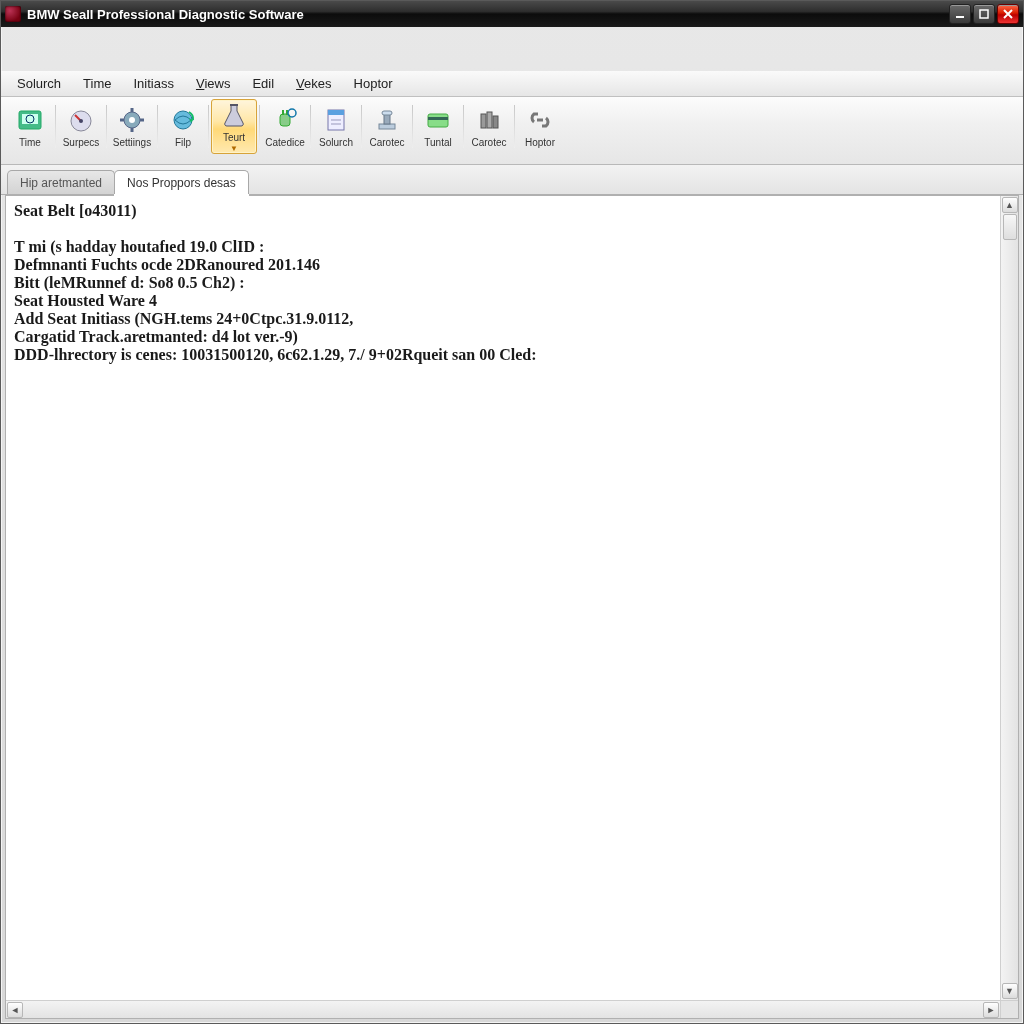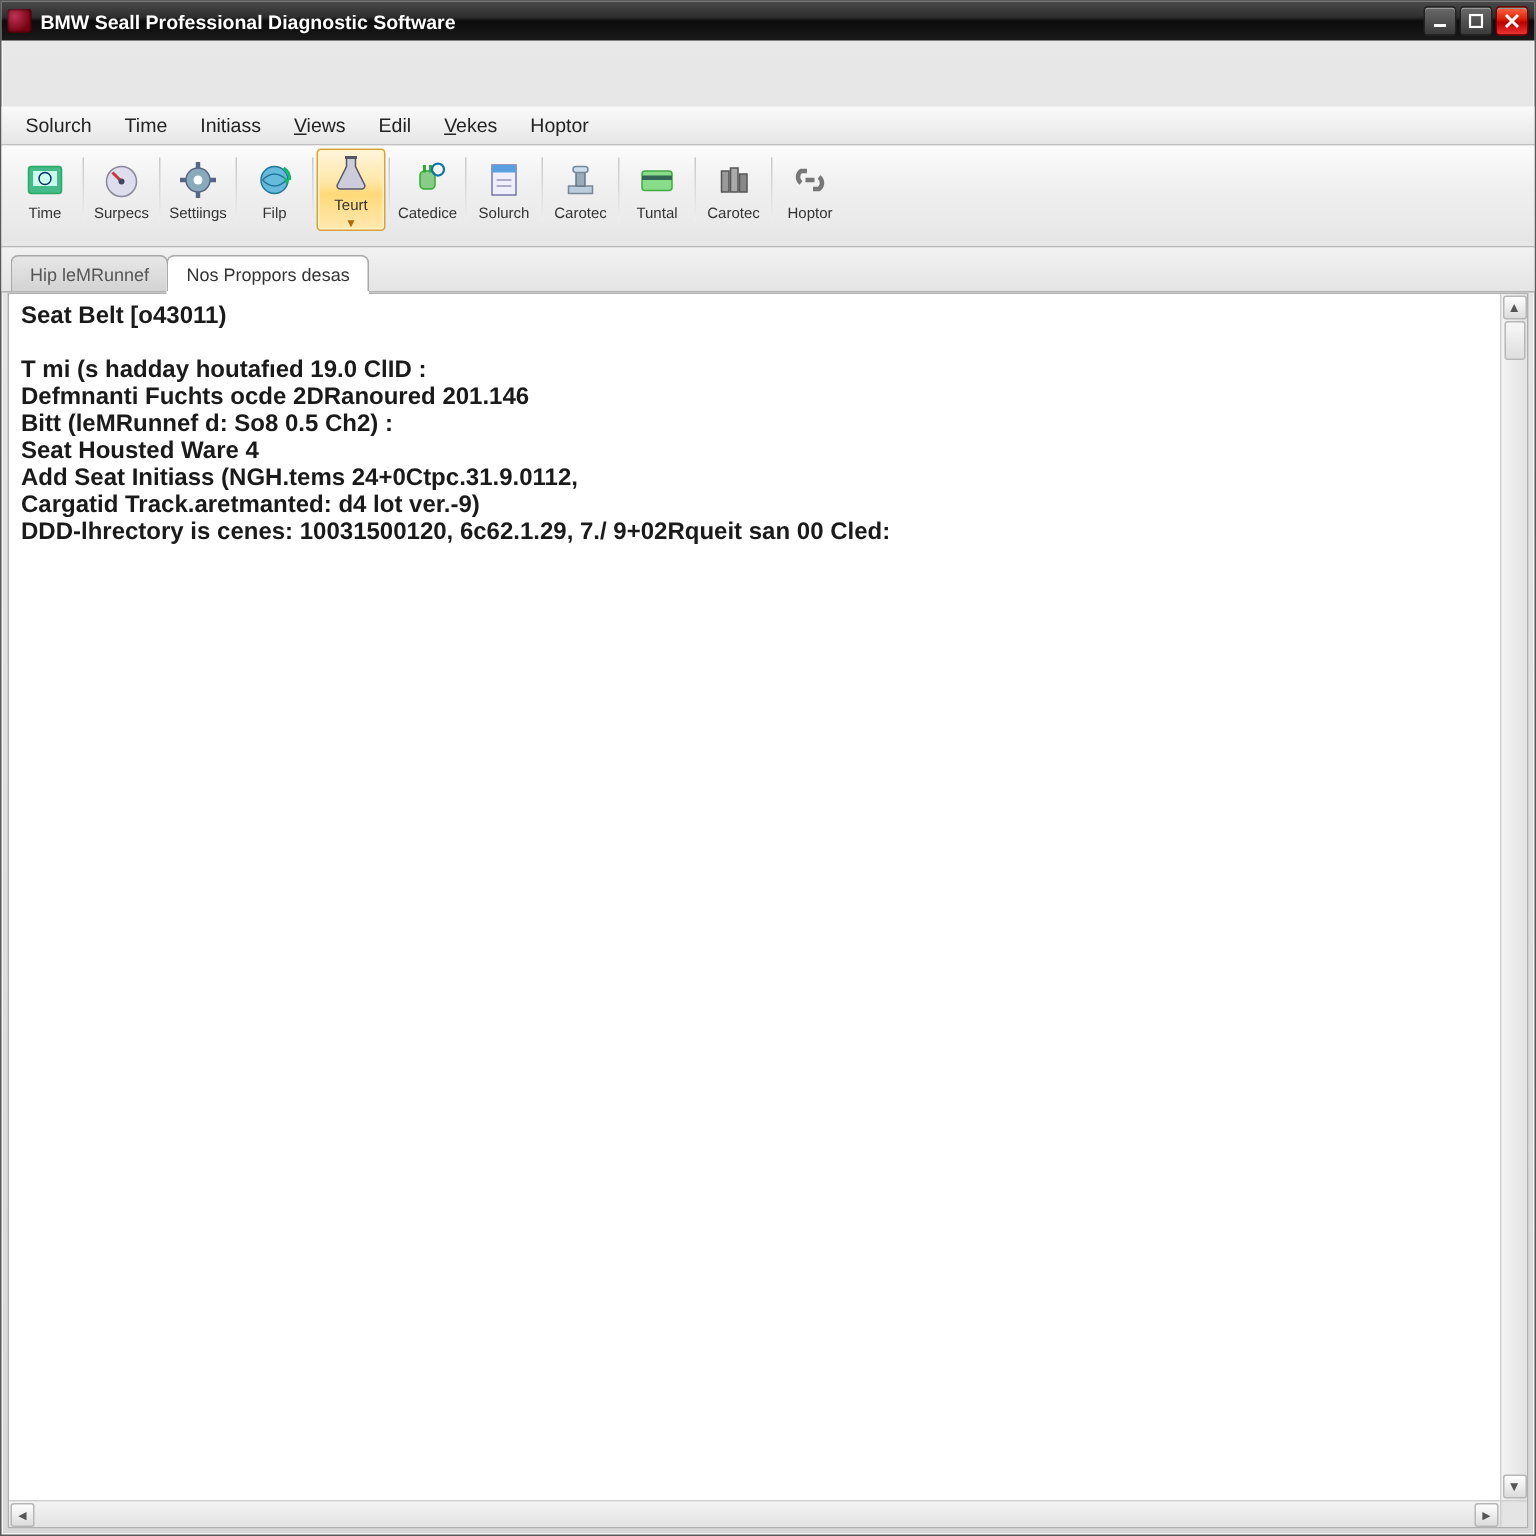--- a/index.html
+++ b/index.html
@@ -95,21 +95,21 @@
   .content-wrap {
     flex: 1; display: flex; flex-direction: column;
     background: #fff;
     position: relative;
     margin: 0 4px 4px 4px;
     border: 1px solid #b0b0b0;
   }
   .content-body { flex:1; display:flex; }
   .text-pane {
     flex:1; padding: 6px 8px;
-    font-family: Liberation Sans, sans-serif;
+    font-family: Liberation Serif, serif;
     font-size: 16px; font-weight: bold; color: #1a1a1a;
     white-space: pre; overflow: hidden;
   }
   .vscroll {
     width: 18px; background: linear-gradient(90deg,#f3f3f3,#e3e3e3);
     border-left: 1px solid #cfcfcf;
     display:flex; flex-direction:column; align-items:center;
   }
   .sb-btn {
     width: 16px; height:16px; margin:1px 0;
@@ -298,21 +298,21 @@
               <path d="M20 12 a5 5 0 0 1 0 8 l-4 0" fill="none" stroke="#777" stroke-width="3"></path>
               <line x1="11" y1="14" x2="17" y2="14" stroke="#777" stroke-width="3"></line>
             </svg>
           </div>
           <div class="tool-label">Hoptor</div>
         </div>
       </div>
   </div>
 
   <div class="tabrow" id="tabrow">
-      <div class="tab inactive">Hip leMRunnef</div>
+      <div class="tab inactive">Hip aretmanted</div>
       <div class="tab active">Nos  Proppors desas</div>
     </div>
 
   <div class="content-wrap">
     <div class="content-body">
       <pre class="text-pane" id="textpane">Seat Belt [o43011)
 
 T mi (s hadday houtafıed 19.0 ClID :
 Defmnanti Fuchts ocde 2DRanoured 201.146
 Bitt (leMRunnef d: So8 0.5 Ch2) :

